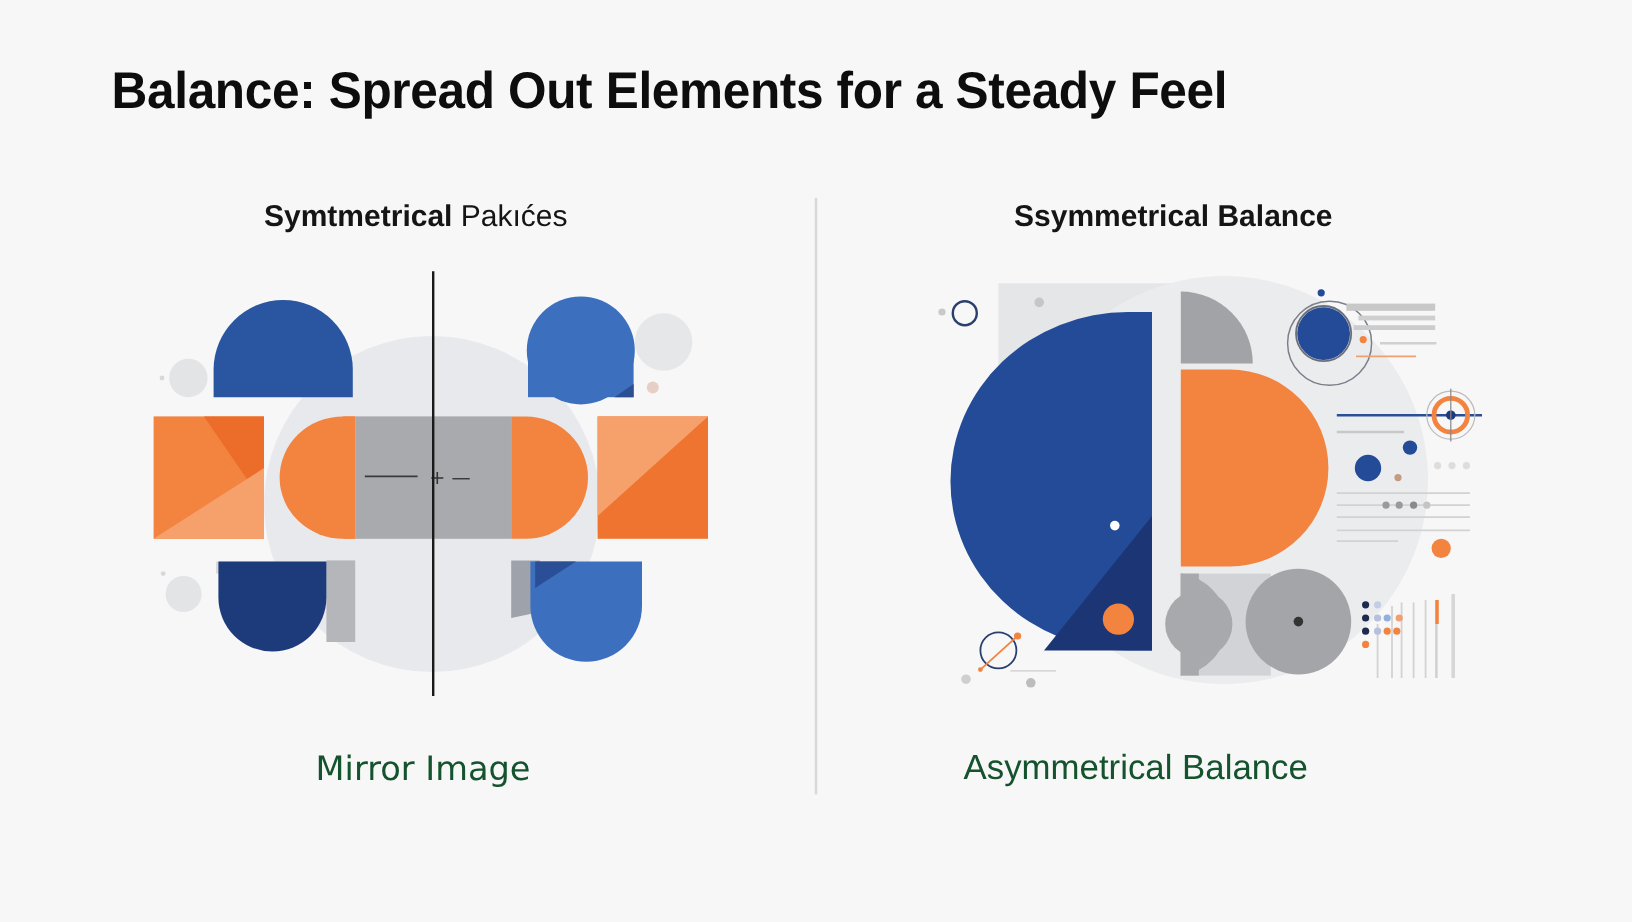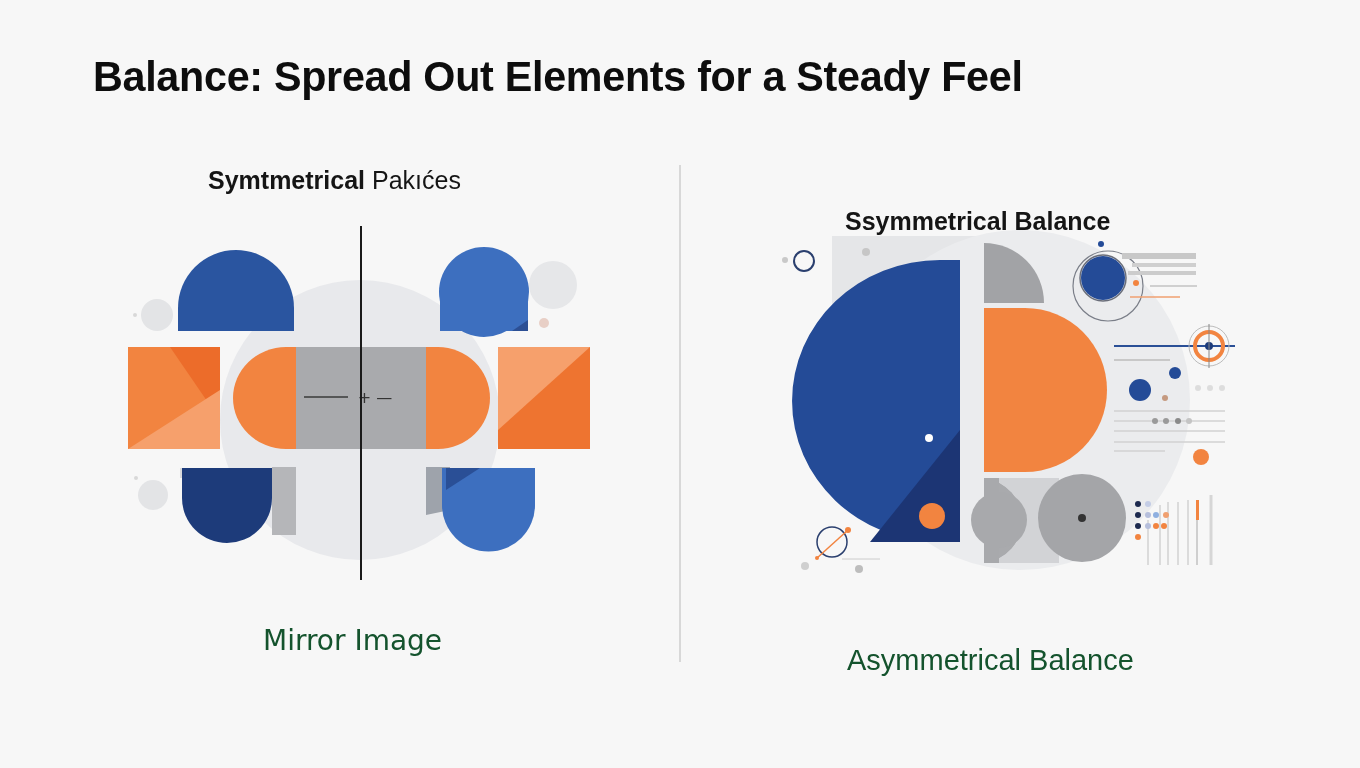--- a/index.html
+++ b/index.html
@@ -31,21 +31,21 @@
     position: absolute; left: 679px; top: 165px; width: 2px; height: 497px;
     background: #d8d8d8;
   }
   svg.art { position: absolute; }
 </style>
 </head>
 <body>
 
 <div class="title">Balance: Spread Out Elements for a Steady Feel</div>
 
-<div class="panel-heading" style="left:208px;">
+<div class="panel-heading" style="left:220px;">
   <span class="b">Symtmetrical</span>
   <span class="n">Pakıćes</span>
 </div>
 
 <svg class="art" width="480" height="370" viewBox="0 0 480 370" style="left:120px; top:220px;">
 
   <circle cx="240" cy="200" r="140" fill="#e8e9ec"></circle>
   <circle cx="37" cy="95" r="16" fill="#e3e4e6"></circle>
   <circle cx="33" cy="275" r="15" fill="#e3e4e6"></circle>
   <circle cx="433" cy="65" r="24" fill="#e6e7e9"></circle>
@@ -84,21 +84,21 @@
   <path d="M322 248 L415 248 L415 285 A46 46 0 1 1 322 285 Z" fill="#3d6fbf"></path>
   <path d="M326 248 L360 248 L326 270 Z" fill="#2a4f96"></path>
 
   <line x1="241" y1="6" x2="241" y2="360" stroke="#1a1a1a" stroke-width="2"></line>
 </svg>
 
 <div class="caption" style="left:263px;">Mirror Image</div>
 
 <div class="divider"></div>
 
-<div class="panel-heading b" style="left:845px; font-weight:bold;margin-top:41px;">Ssymmetrical Balance</div>
+<div class="panel-heading b" style="left:845px; font-weight:bold;">Ssymmetrical Balance</div>
 
 <svg class="art" width="470" height="370" viewBox="0 0 470 370" style="left:770px; top:220px;">
 
   <rect x="62" y="16" width="160" height="150" fill="#e5e6e8"></rect>
   <circle cx="250" cy="180" r="170" fill="#ebecee"></circle>
 
   <circle cx="34" cy="41" r="10" fill="none" stroke="#2a3f6e" stroke-width="2"></circle>
   <circle cx="15" cy="40" r="3" fill="#c9c9c9"></circle>
   <circle cx="96" cy="32" r="4" fill="#c6c6c6"></circle>
 
@@ -180,13 +180,13 @@
 
   <circle cx="62" cy="322" r="15" fill="none" stroke="#2a3f6e" stroke-width="1.5"></circle>
   <line x1="47" y1="338" x2="78" y2="310" stroke="#f28440" stroke-width="1.5"></line>
   <circle cx="78" cy="310" r="3" fill="#f28440"></circle>
   <circle cx="47" cy="338" r="2" fill="#f28440"></circle>
   <line x1="72" y1="339" x2="110" y2="339" stroke="#cccccc" stroke-width="1"></line>
   <circle cx="35" cy="346" r="4" fill="#cfcfcf"></circle>
   <circle cx="89" cy="349" r="4" fill="#bdbdbd"></circle>
 </svg>
 
-<div class="caption right" style="left:847px;margin-top:20px;">Asymmetrical Balance</div>
+<div class="caption right" style="left:803px;">Asymmetrical Balance</div>
 
 </body></html>

